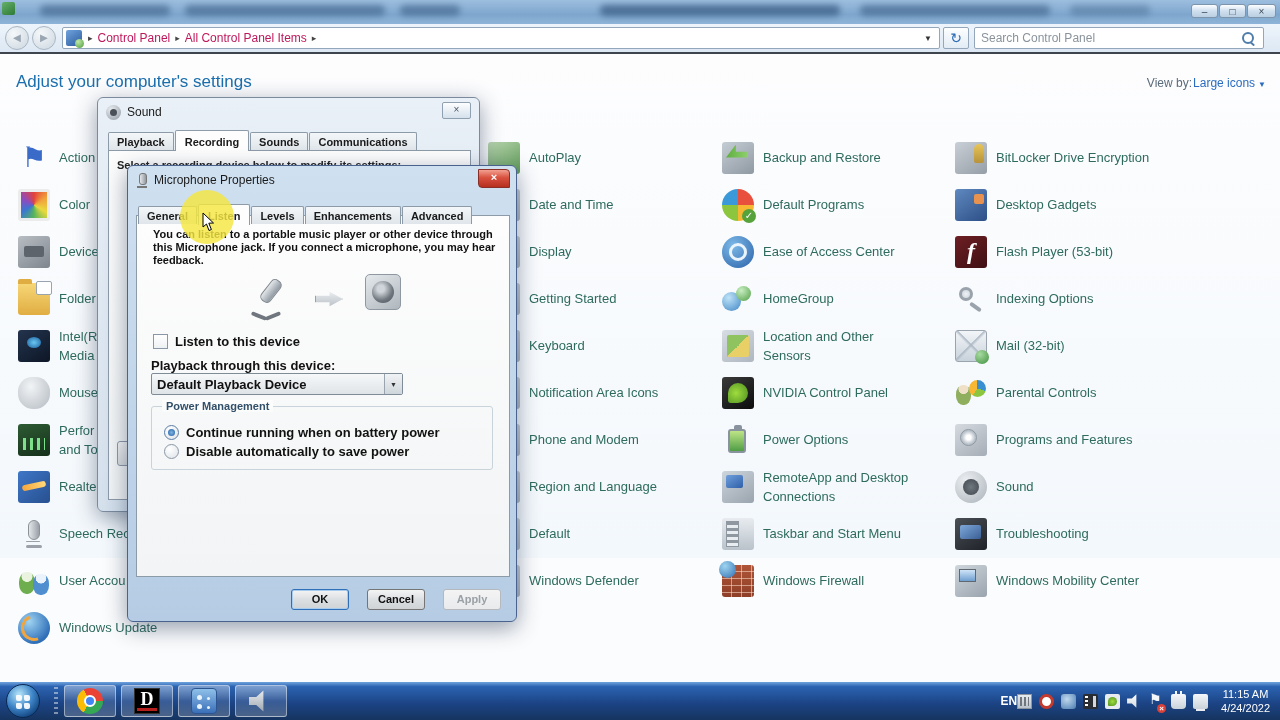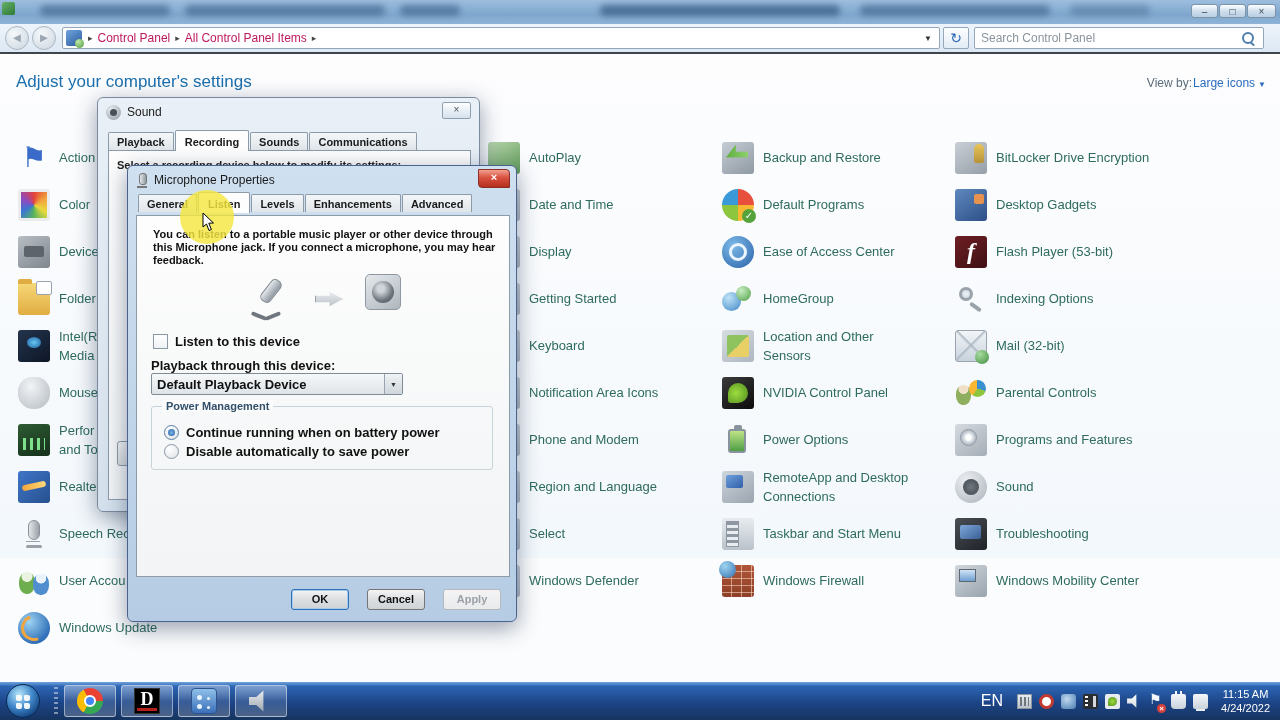--- a/index.html
+++ b/index.html
@@ -286,21 +286,21 @@
   .app-d-icon::after{content:"";position:absolute;left:2px;right:2px;bottom:2px;height:3px;background:#b5201c}
   .app-cp-icon{width:26px;height:26px;border-radius:4px;position:relative;
     background:linear-gradient(180deg,#8fc0ea,#3a6fb8);border:1px solid #2c5590;box-sizing:border-box}
   .app-cp-icon::after{content:"";position:absolute;left:5px;top:6px;width:5px;height:5px;
     background:#eaf4fc;border-radius:50%;
     box-shadow:9px 1px 0 -1px #eaf4fc,0 9px 0 #eaf4fc,9px 10px 0 -1px #eaf4fc}
   .app-spk-icon{width:24px;height:24px;
     background:linear-gradient(180deg,#eef1f4,#9aa3ab);
     clip-path:polygon(0 33%,30% 33%,60% 6%,60% 94%,30% 67%,0 67%)}
   .tray{margin-left:auto;display:flex;align-items:center;height:100%}
-  .lang{color:#fff;font-size:16px;font-weight:normal;margin-right:14px}
+  .lang{color:#fff;font-size:12px;font-weight:bold;}
   .tico{width:15px;height:15px;margin-right:7px;flex:none;position:relative}
   .t-keyboard-tray-icon{background:linear-gradient(#e8ecf0,#b9c2ca);border:1px solid #8f98a1;box-sizing:border-box}
   .t-keyboard-tray-icon::after{content:"";position:absolute;inset:2px;
     background:repeating-linear-gradient(90deg,#6f767d 0 2px,transparent 2px 4px)}
   .t-realtek-hd-tray-icon{border-radius:50%;border:3px solid #c43a2f;background:#fff;box-sizing:border-box}
   .t-intel-tray-icon{border-radius:3px;background:radial-gradient(circle at 40% 35%,#bfd8ee,#4a7cb0)}
   .t-media-player-tray-icon{background:#2a2e33;border-radius:2px}
   .t-media-player-tray-icon::after{content:"";position:absolute;left:2px;top:2px;width:3px;height:11px;
     background:repeating-linear-gradient(180deg,#fff 0 2px,transparent 2px 4px);box-shadow:8px 0 0 #d5d9dd}
   .t-nvidia-tray-icon{background:#e8ecf0;border-radius:2px}
@@ -475,21 +475,21 @@
       </div>
       <div class="cp-item">
         <span class="cpi i-region-language"></span>
         <span class="cp-label">
           <div>Region and Language</div>
         </span>
       </div>
       <div class="cp-item">
         <span class="cpi i-system"></span>
         <span class="cp-label">
-          <div>Select</div>
+          <div>Default</div>
         </span>
       </div>
       <div class="cp-item">
         <span class="cpi i-windows-defender"></span>
         <span class="cp-label">
           <div>Windows Defender</div>
         </span>
       </div>
     </div>
   <div class="cp-col col2c">
@@ -637,21 +637,21 @@
     <div class="frag-btn"></div>
   </div>
 </div>
 
 <div class="dlg mic-dlg">
   <div class="dlg-title">
     <span class="mic-sm"></span>
     <span class="t">Microphone Properties</span>
   </div>
   <span class="closebox-red">×</span>
-  <div class="tabs" style="top:24px" id="mic-tabs">
+  <div class="tabs" style="top:36px" id="mic-tabs">
       <span class="tab">General</span>
       <span class="tab active">Listen</span>
       <span class="tab">Levels</span>
       <span class="tab">Enhancements</span>
       <span class="tab">Advanced</span>
     </div>
   <div class="hl-circle"></div>
   <svg class="cursor" width="14" height="20" viewBox="0 0 14 20">
     <polygon points="1,1 1,15 4.5,12 7,18.5 9.4,17.5 6.8,11.2 11.5,11" fill="#fff" stroke="#000" stroke-width="1"></polygon>
   </svg>

